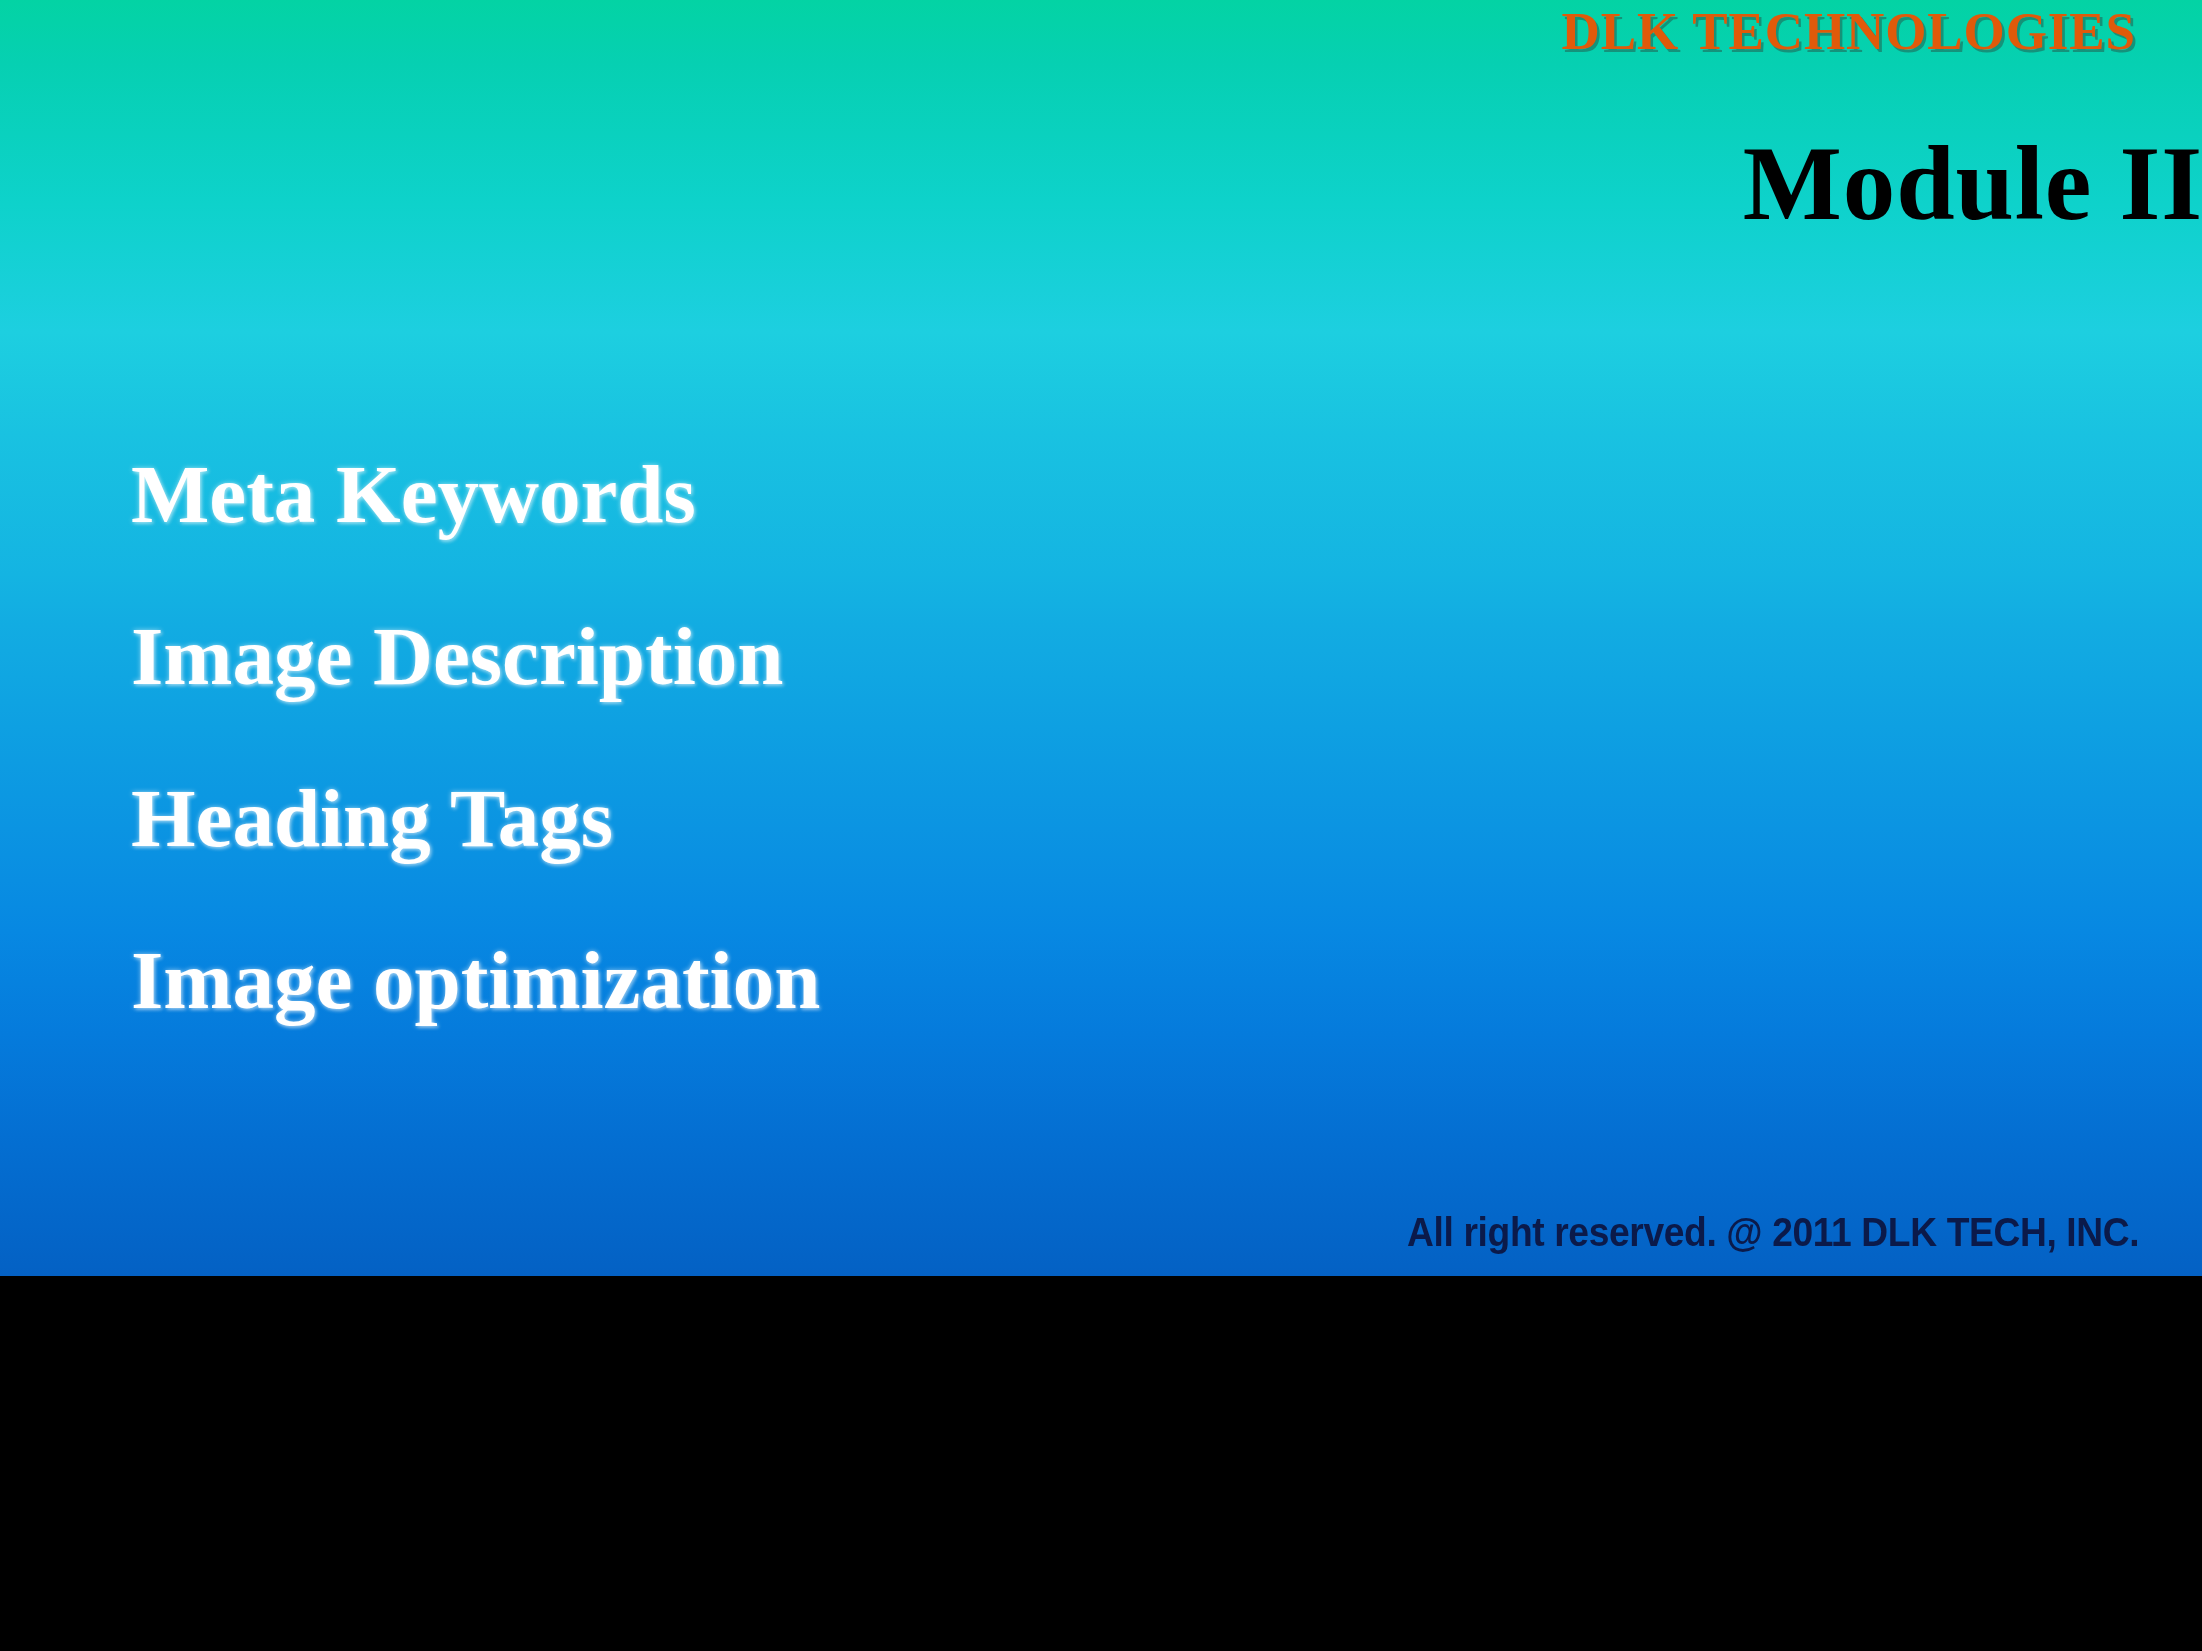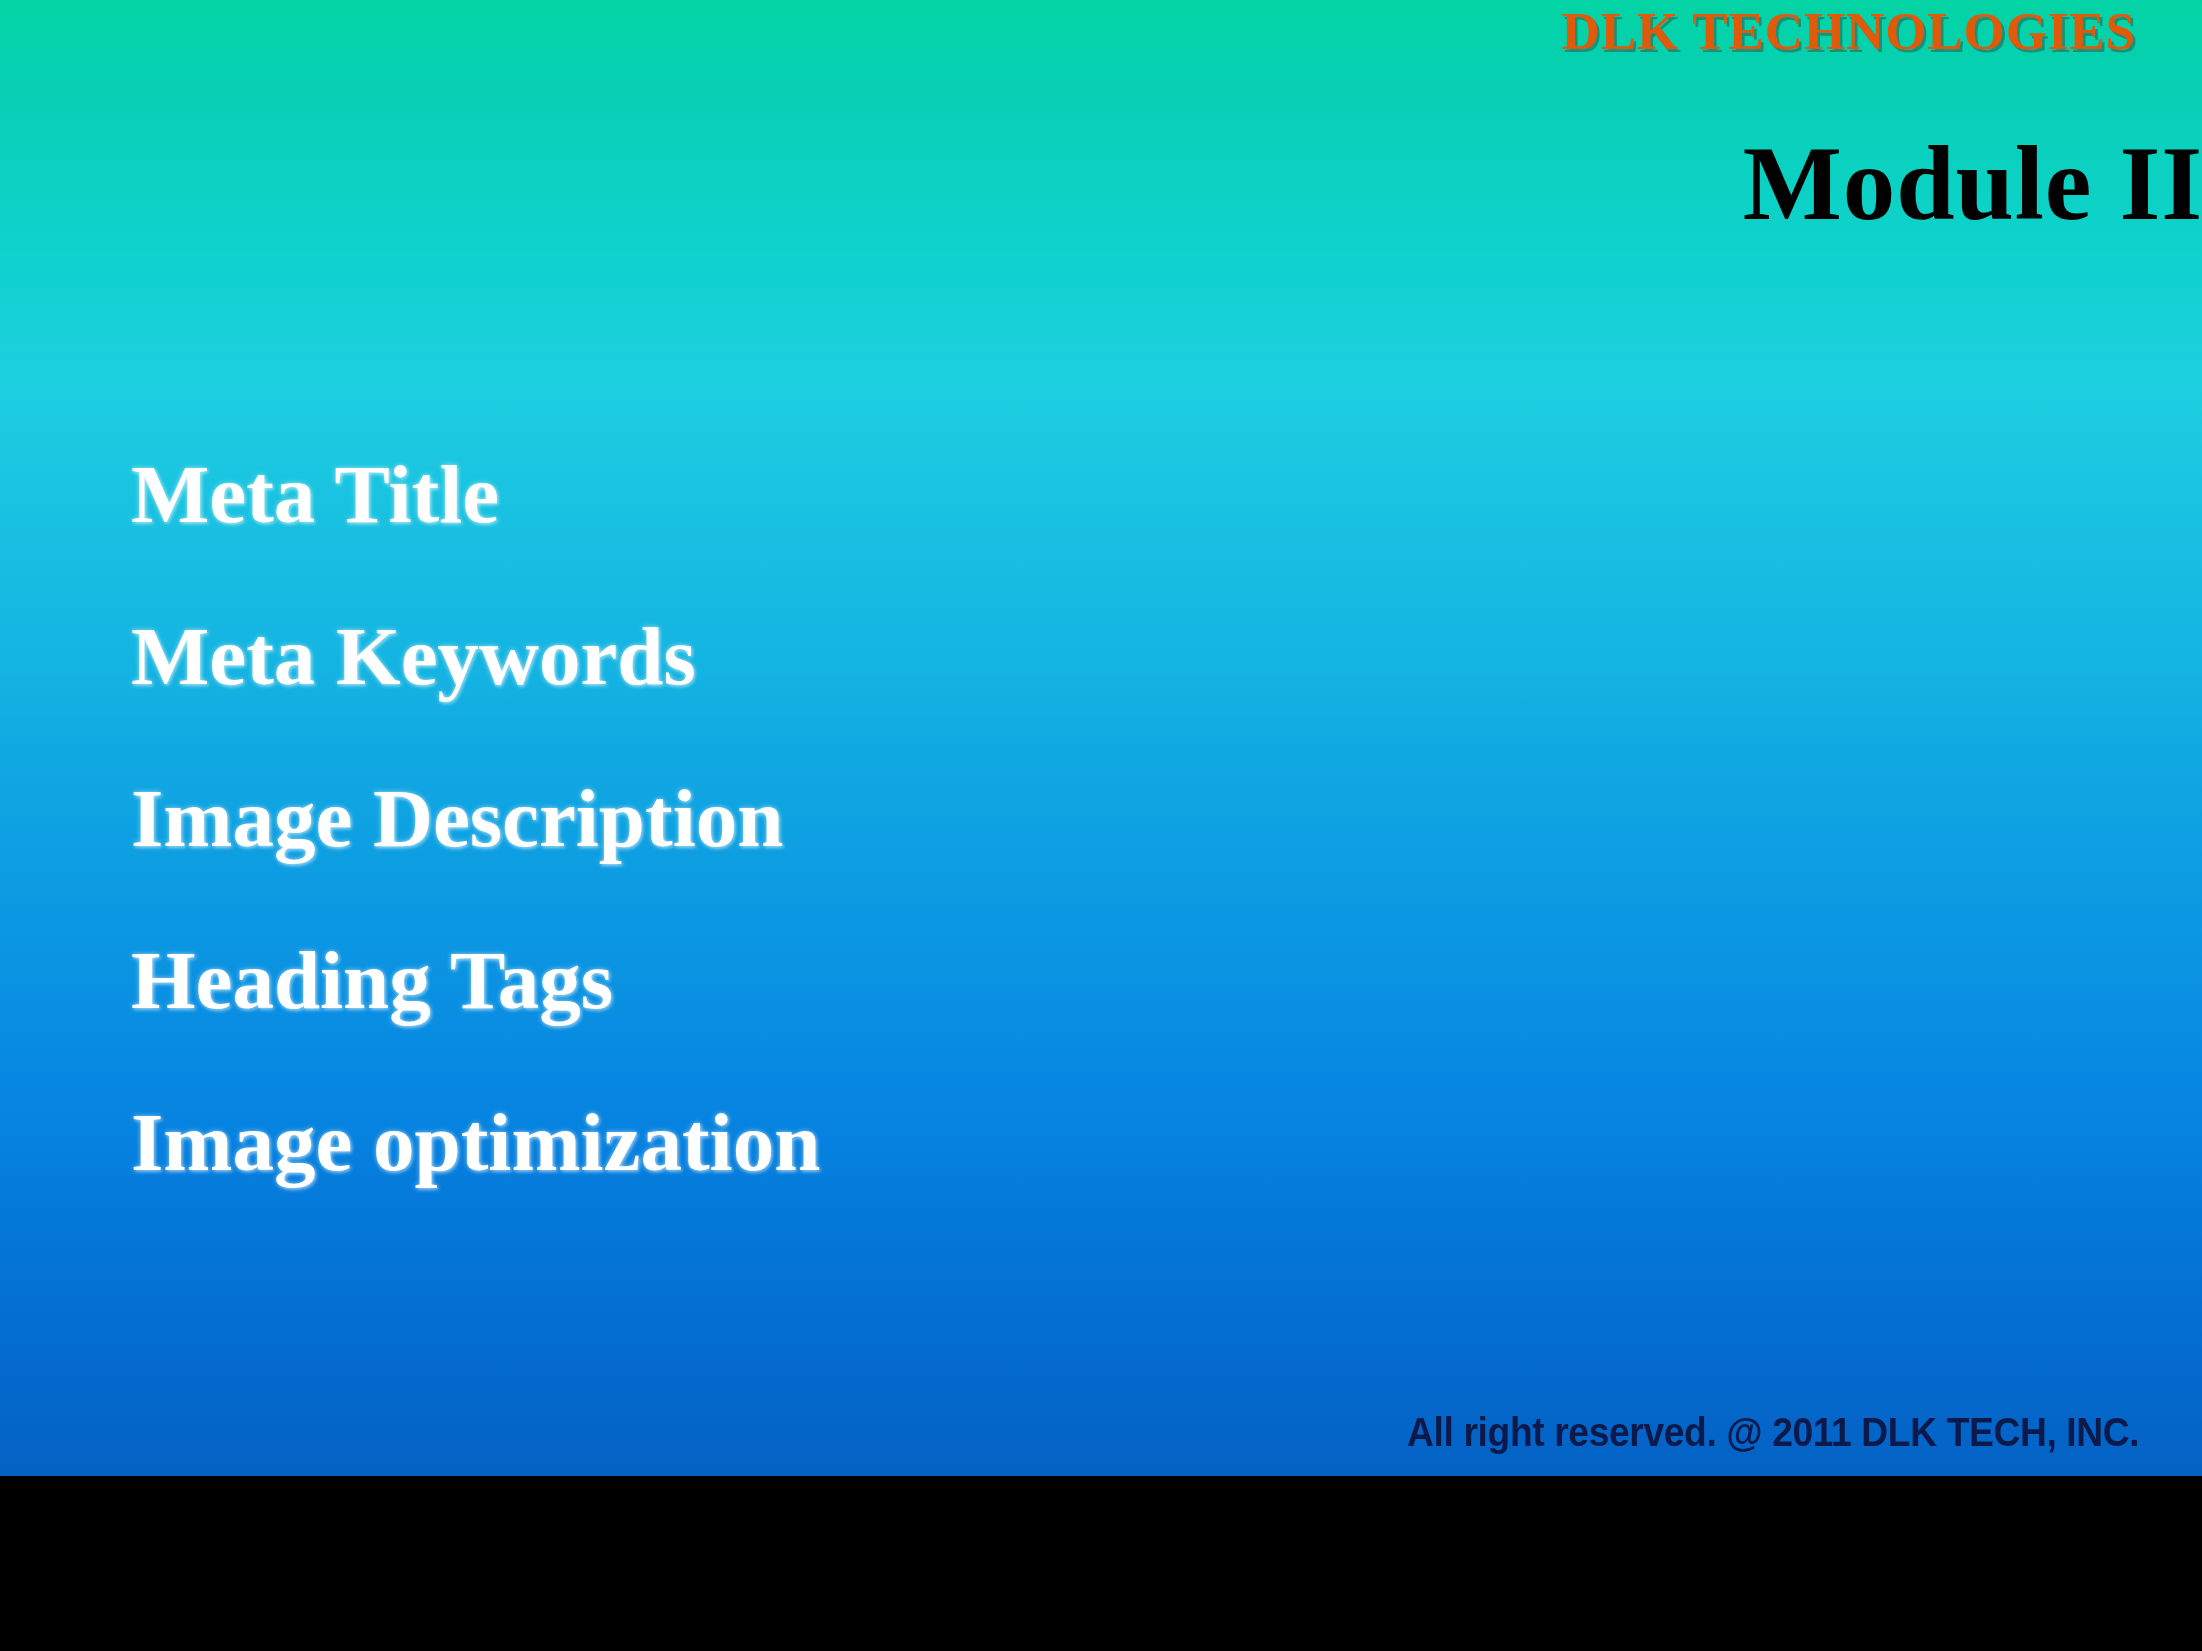--- a/index.html
+++ b/index.html
@@ -3,21 +3,21 @@
 <meta charset="utf-8">
 <style>
   html, body {
     margin: 0;
     padding: 0;
     background: #000;
   }
   #slide {
     position: relative;
     width: 2203px;
-    height: 1476px;
+    height: 1276px;
     overflow: hidden;
     
     background: linear-gradient(
       to bottom,
       #03D3A4   0%,
       #06D0B2   5%,
       #0ED2CB  16%,
       #1DCFE0  26%,
       #19C2E1  34%,
       #14B4E2  45%,
@@ -103,21 +103,20 @@
 </head>
 <body>
 
 <div id="slide">
 
   <div class="brand">DLK TECHNOLOGIES</div>
 
   <div class="slide-title">Module II</div>
 
   <ul class="body-list">
-    <li>Meta Title</li>
     <li>Meta Keywords</li>
     <li>Image Description</li>
     <li>Heading Tags</li>
     <li>Image optimization</li>
   </ul>
 
   <div class="footer">All right reserved. @ 2011 DLK TECH, INC.</div>
 
 </div>
 

